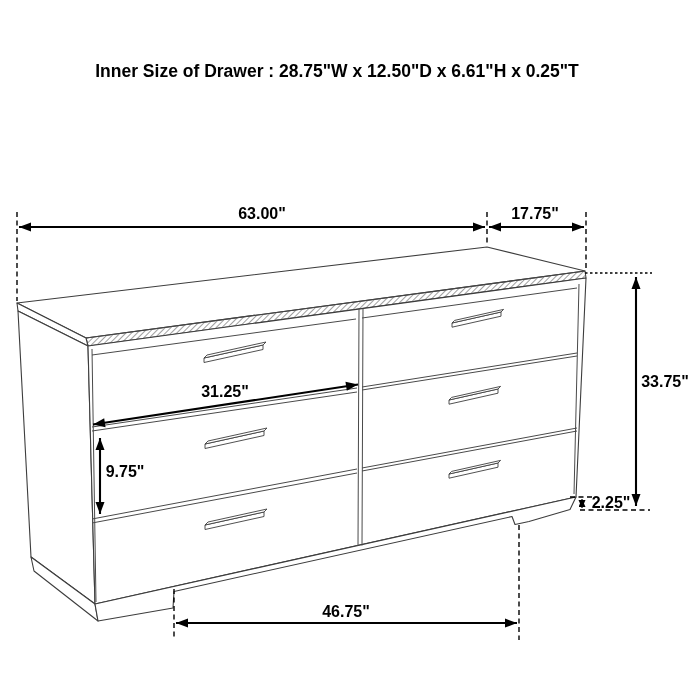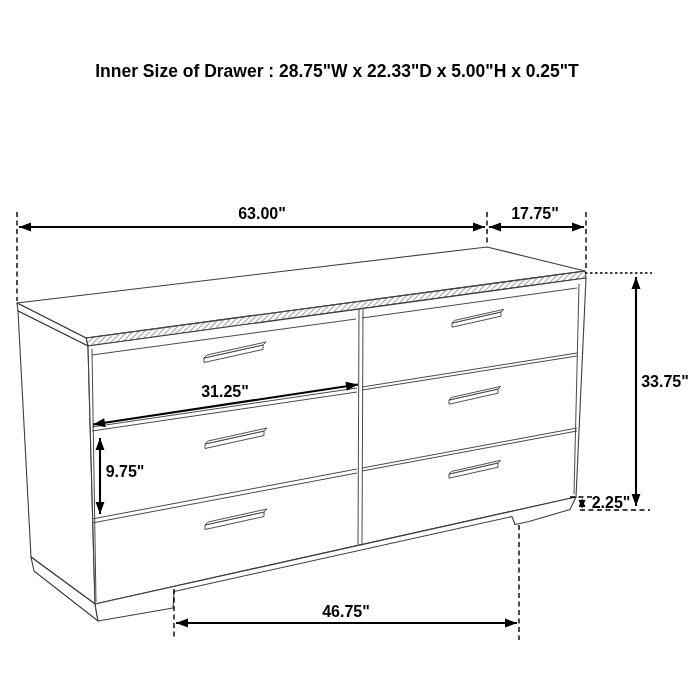--- a/index.html
+++ b/index.html
@@ -100,21 +100,21 @@
         <line x1="489" y1="227" x2="584" y2="227" marker-start="url(#ah)" marker-end="url(#ah)"></line>
         <line x1="636" y1="277" x2="636" y2="506" marker-start="url(#ah)" marker-end="url(#ah)"></line>
         <line x1="93" y1="424.5" x2="358" y2="384.5" marker-start="url(#ah)" marker-end="url(#ah)"></line>
         <line x1="100" y1="438" x2="100" y2="514" marker-start="url(#ah)" marker-end="url(#ah)"></line>
         <line x1="582" y1="499.5" x2="582" y2="507.5" marker-start="url(#ahs)" marker-end="url(#ahs)"></line>
         <line x1="176" y1="623" x2="517" y2="623" marker-start="url(#ah)" marker-end="url(#ah)"></line>
       </g>
     </g>
   </svg>
 
-  <span class="lbl title" style="left:337px;top:61px">Inner Size of Drawer : 28.75"W x 22.33"D x 5.00"H x 0.25"T</span>
+  <span class="lbl title" style="left:337px;top:61px">Inner Size of Drawer : 28.75"W x 12.50"D x 6.61"H x 0.25"T</span>
 
   <span class="lbl" style="left:262px;top:205px">63.00"</span>
 
   <span class="lbl" style="left:535px;top:205px">17.75"</span>
 
   <span class="lbl" style="left:665px;top:373px">33.75"</span>
 
   <span class="lbl" style="left:225px;top:383px">31.25"</span>
 
   <span class="lbl" style="left:125px;top:463px">9.75"</span>

